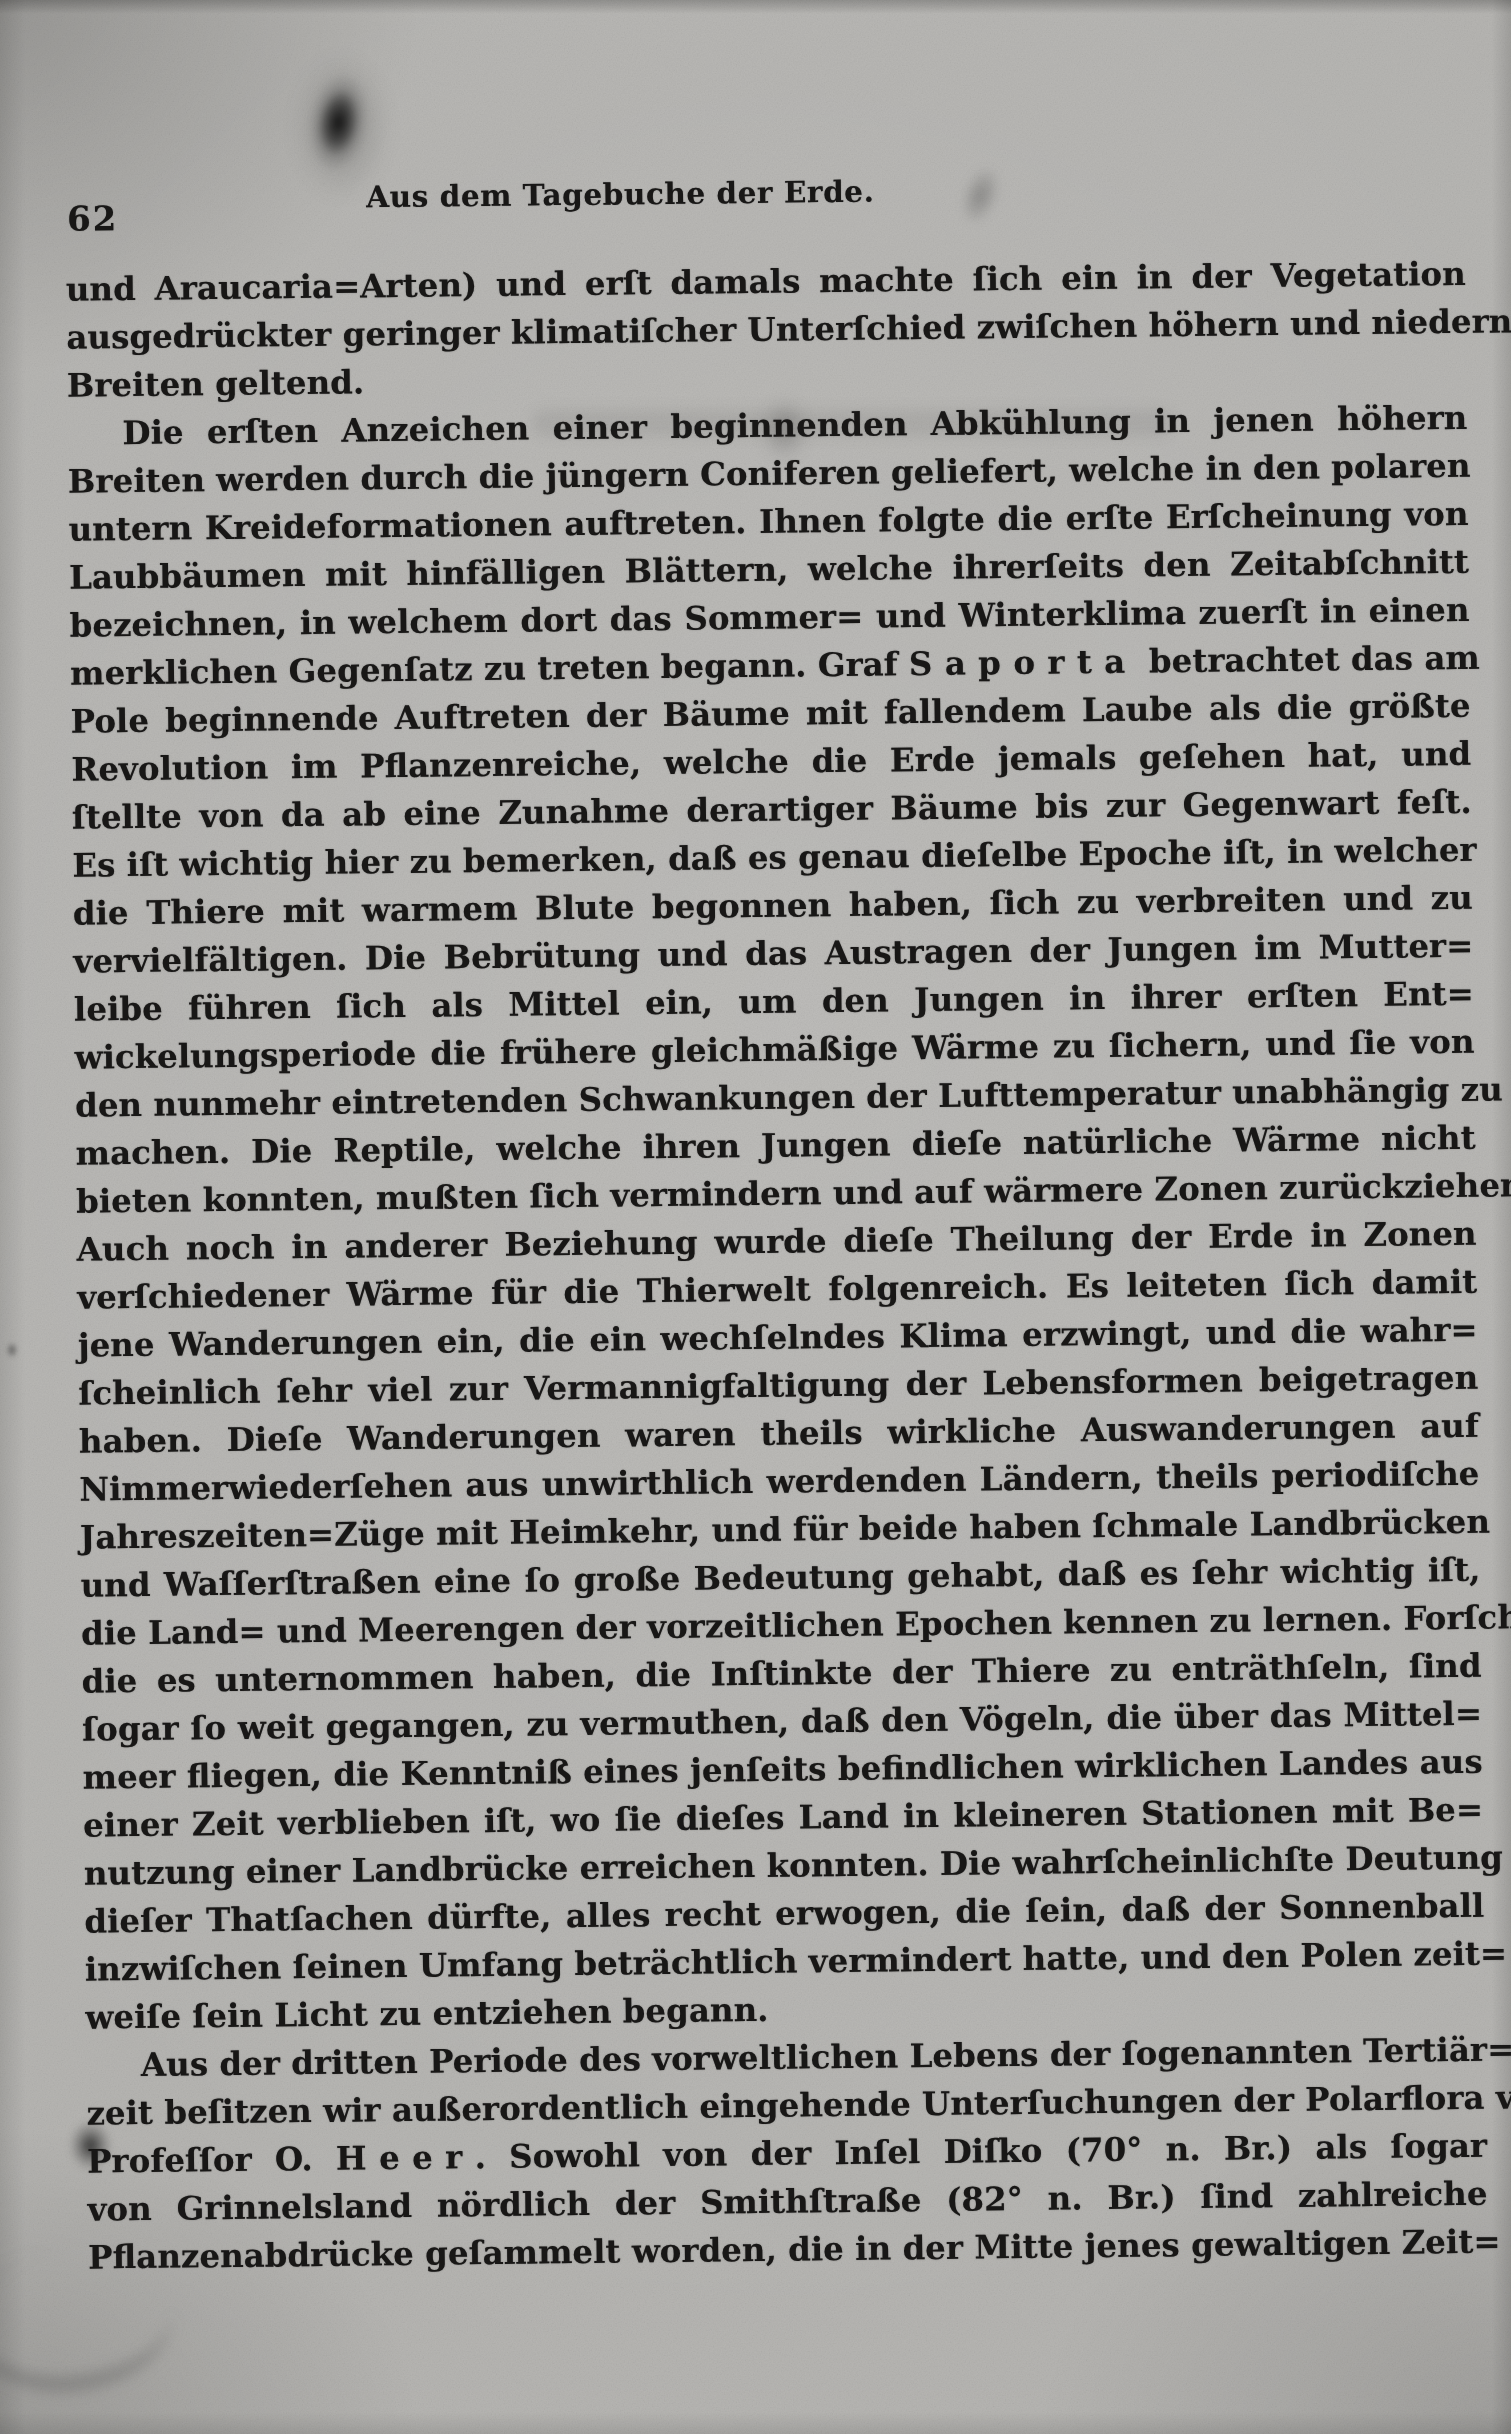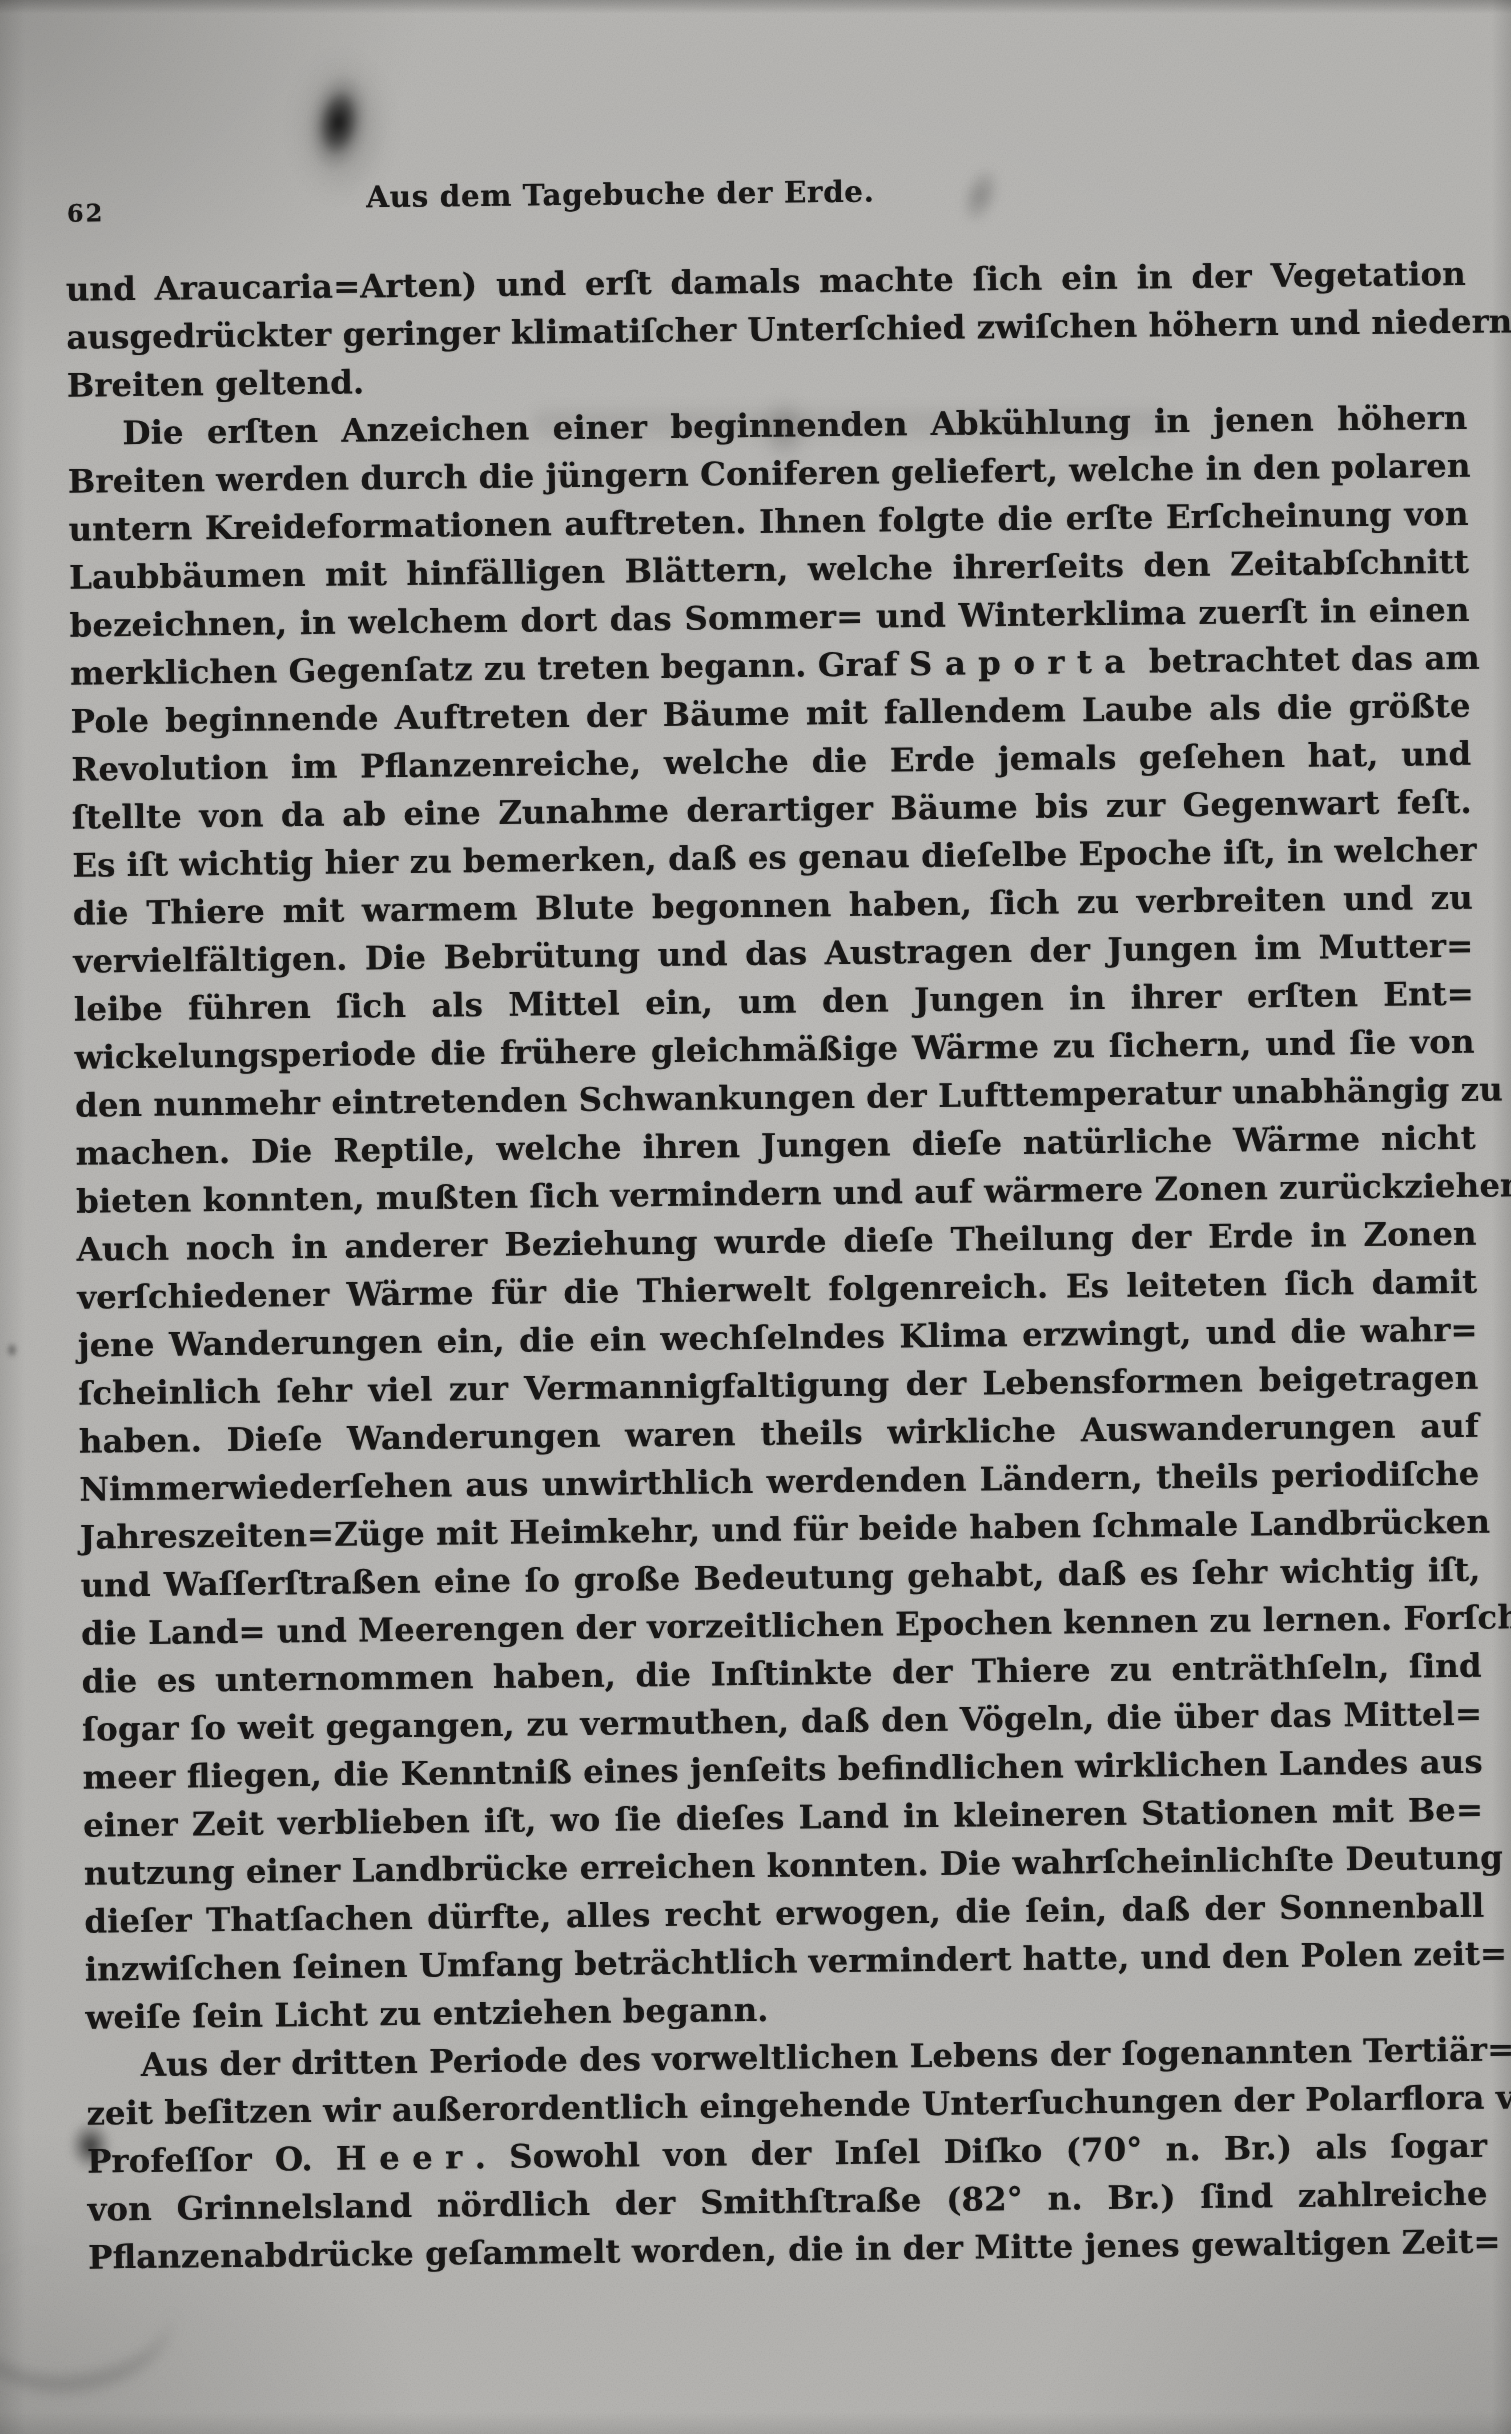--- a/index.html
+++ b/index.html
@@ -23,21 +23,21 @@
   }
   .grain{position:absolute;inset:0;width:100%;height:100%;opacity:.16;mix-blend-mode:multiply;pointer-events:none;}
   .content{
     position:absolute;inset:0;
     transform:rotate(-0.65deg);
     transform-origin:50% 45%;
   }
   .header{position:absolute;top:175px;left:0;width:100%;height:59px;}
   .pagenum{
     position:absolute;left:77px;top:15.8px;
-    font-size:24px;font-weight:bold;letter-spacing:2px;
+    font-size:34px;font-weight:bold;letter-spacing:2px;
     text-shadow:0 0 1px rgba(25,25,25,.6);
   }
   .running-title{
     position:absolute;left:74px;top:0;width:1113px;
     text-align:center;font-size:29.6px;font-weight:bold;letter-spacing:0.5px;
     text-shadow:0 0 1px rgba(25,25,25,.55);
   }
   .text-block{
     position:absolute;left:75px;top:258px;width:1400px;
   }

